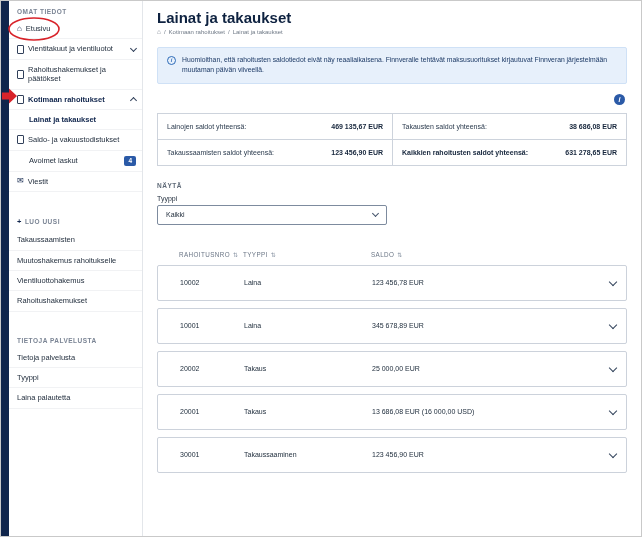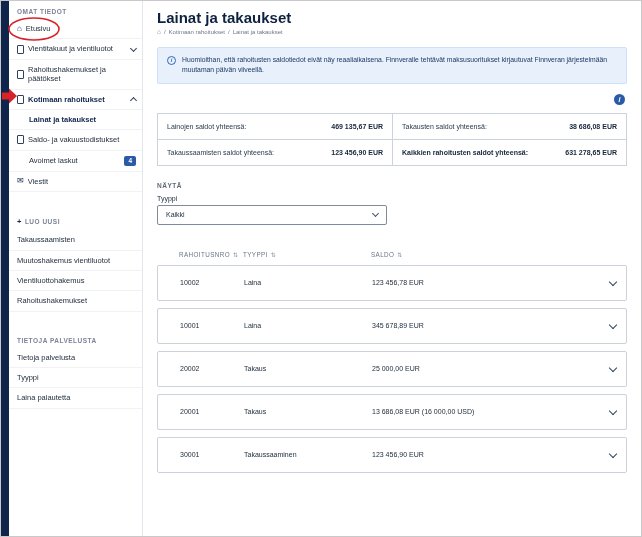--- a/index.html
+++ b/index.html
@@ -114,21 +114,21 @@
 
     <div class="section-header spaced">
       <span class="plus-glyph">+</span>
       <span>LUO UUSI</span>
     </div>
 
     <div class="nav-item">
       <span class="lbl">Takaussaamisten</span>
     </div>
     <div class="nav-item">
-      <span class="lbl">Muutoshakemus vientiluotot</span>
+      <span class="lbl">Muutoshakemus rahoitukselle</span>
     </div>
     <div class="nav-item">
       <span class="lbl">Vientiluottohakemus</span>
     </div>
     <div class="nav-item">
       <span class="lbl">Rahoitushakemukset</span>
     </div>
 
     <div class="section-header spaced">
       <span>TIETOJA PALVELUSTA</span>

